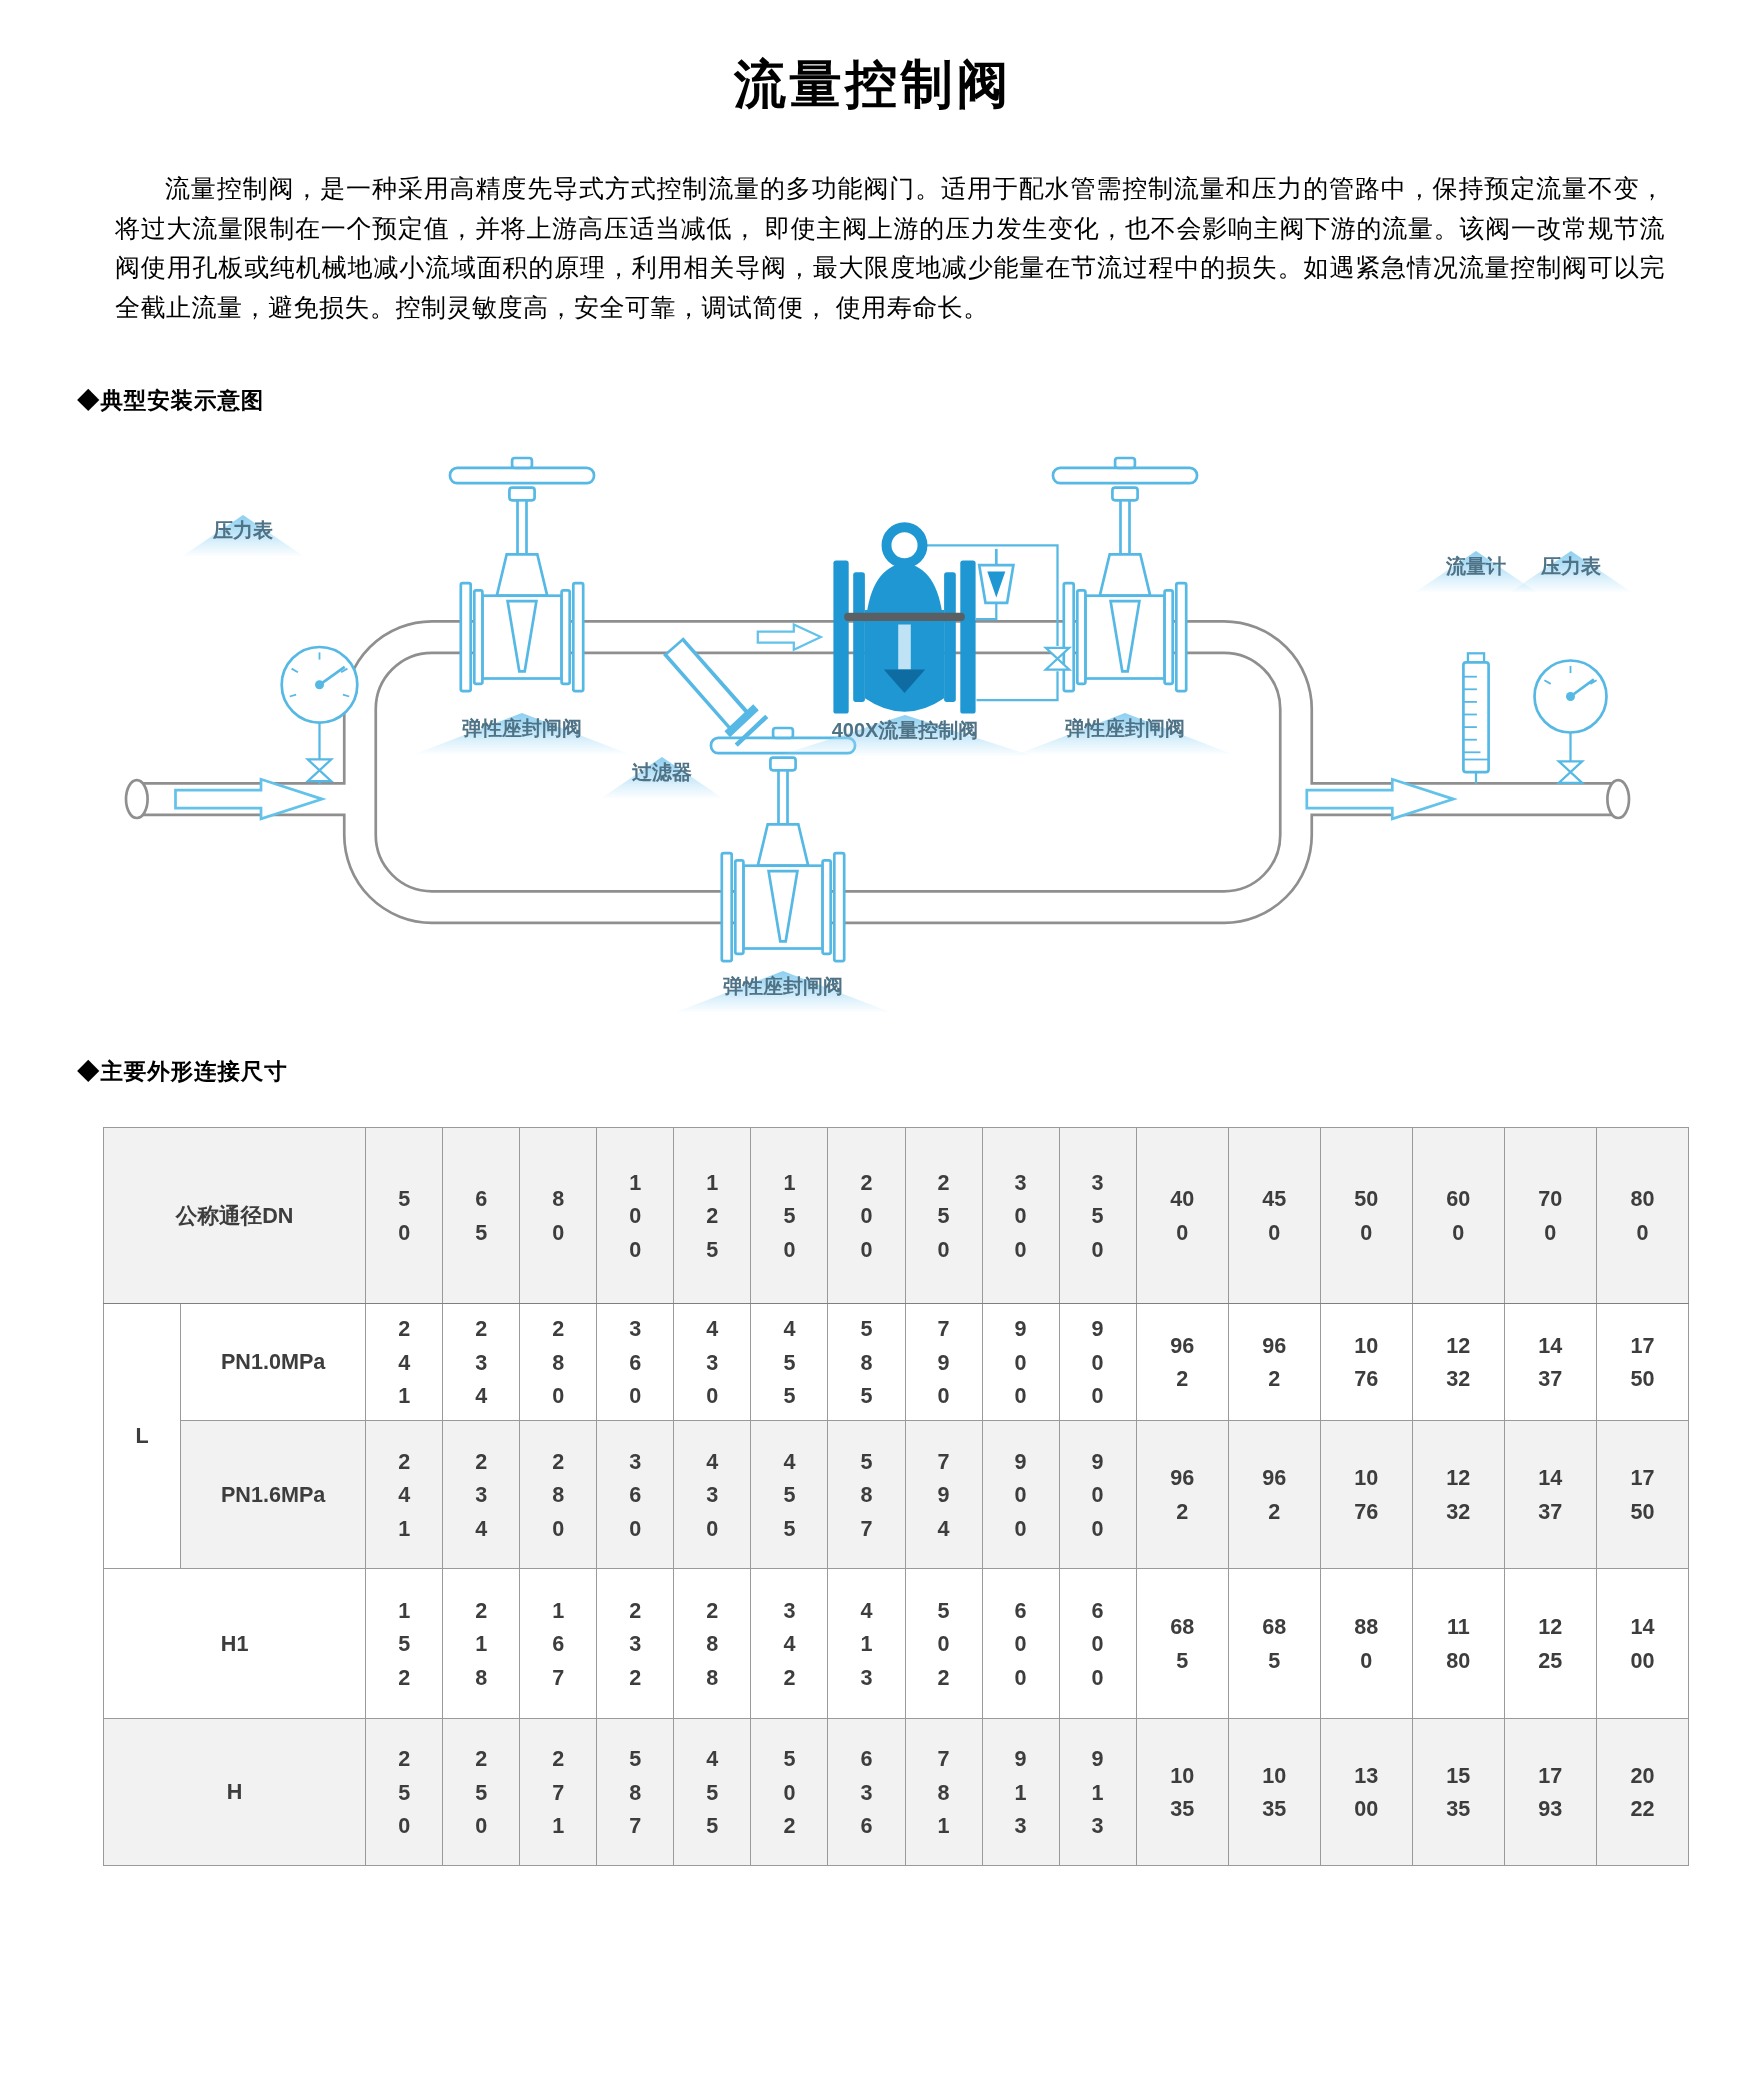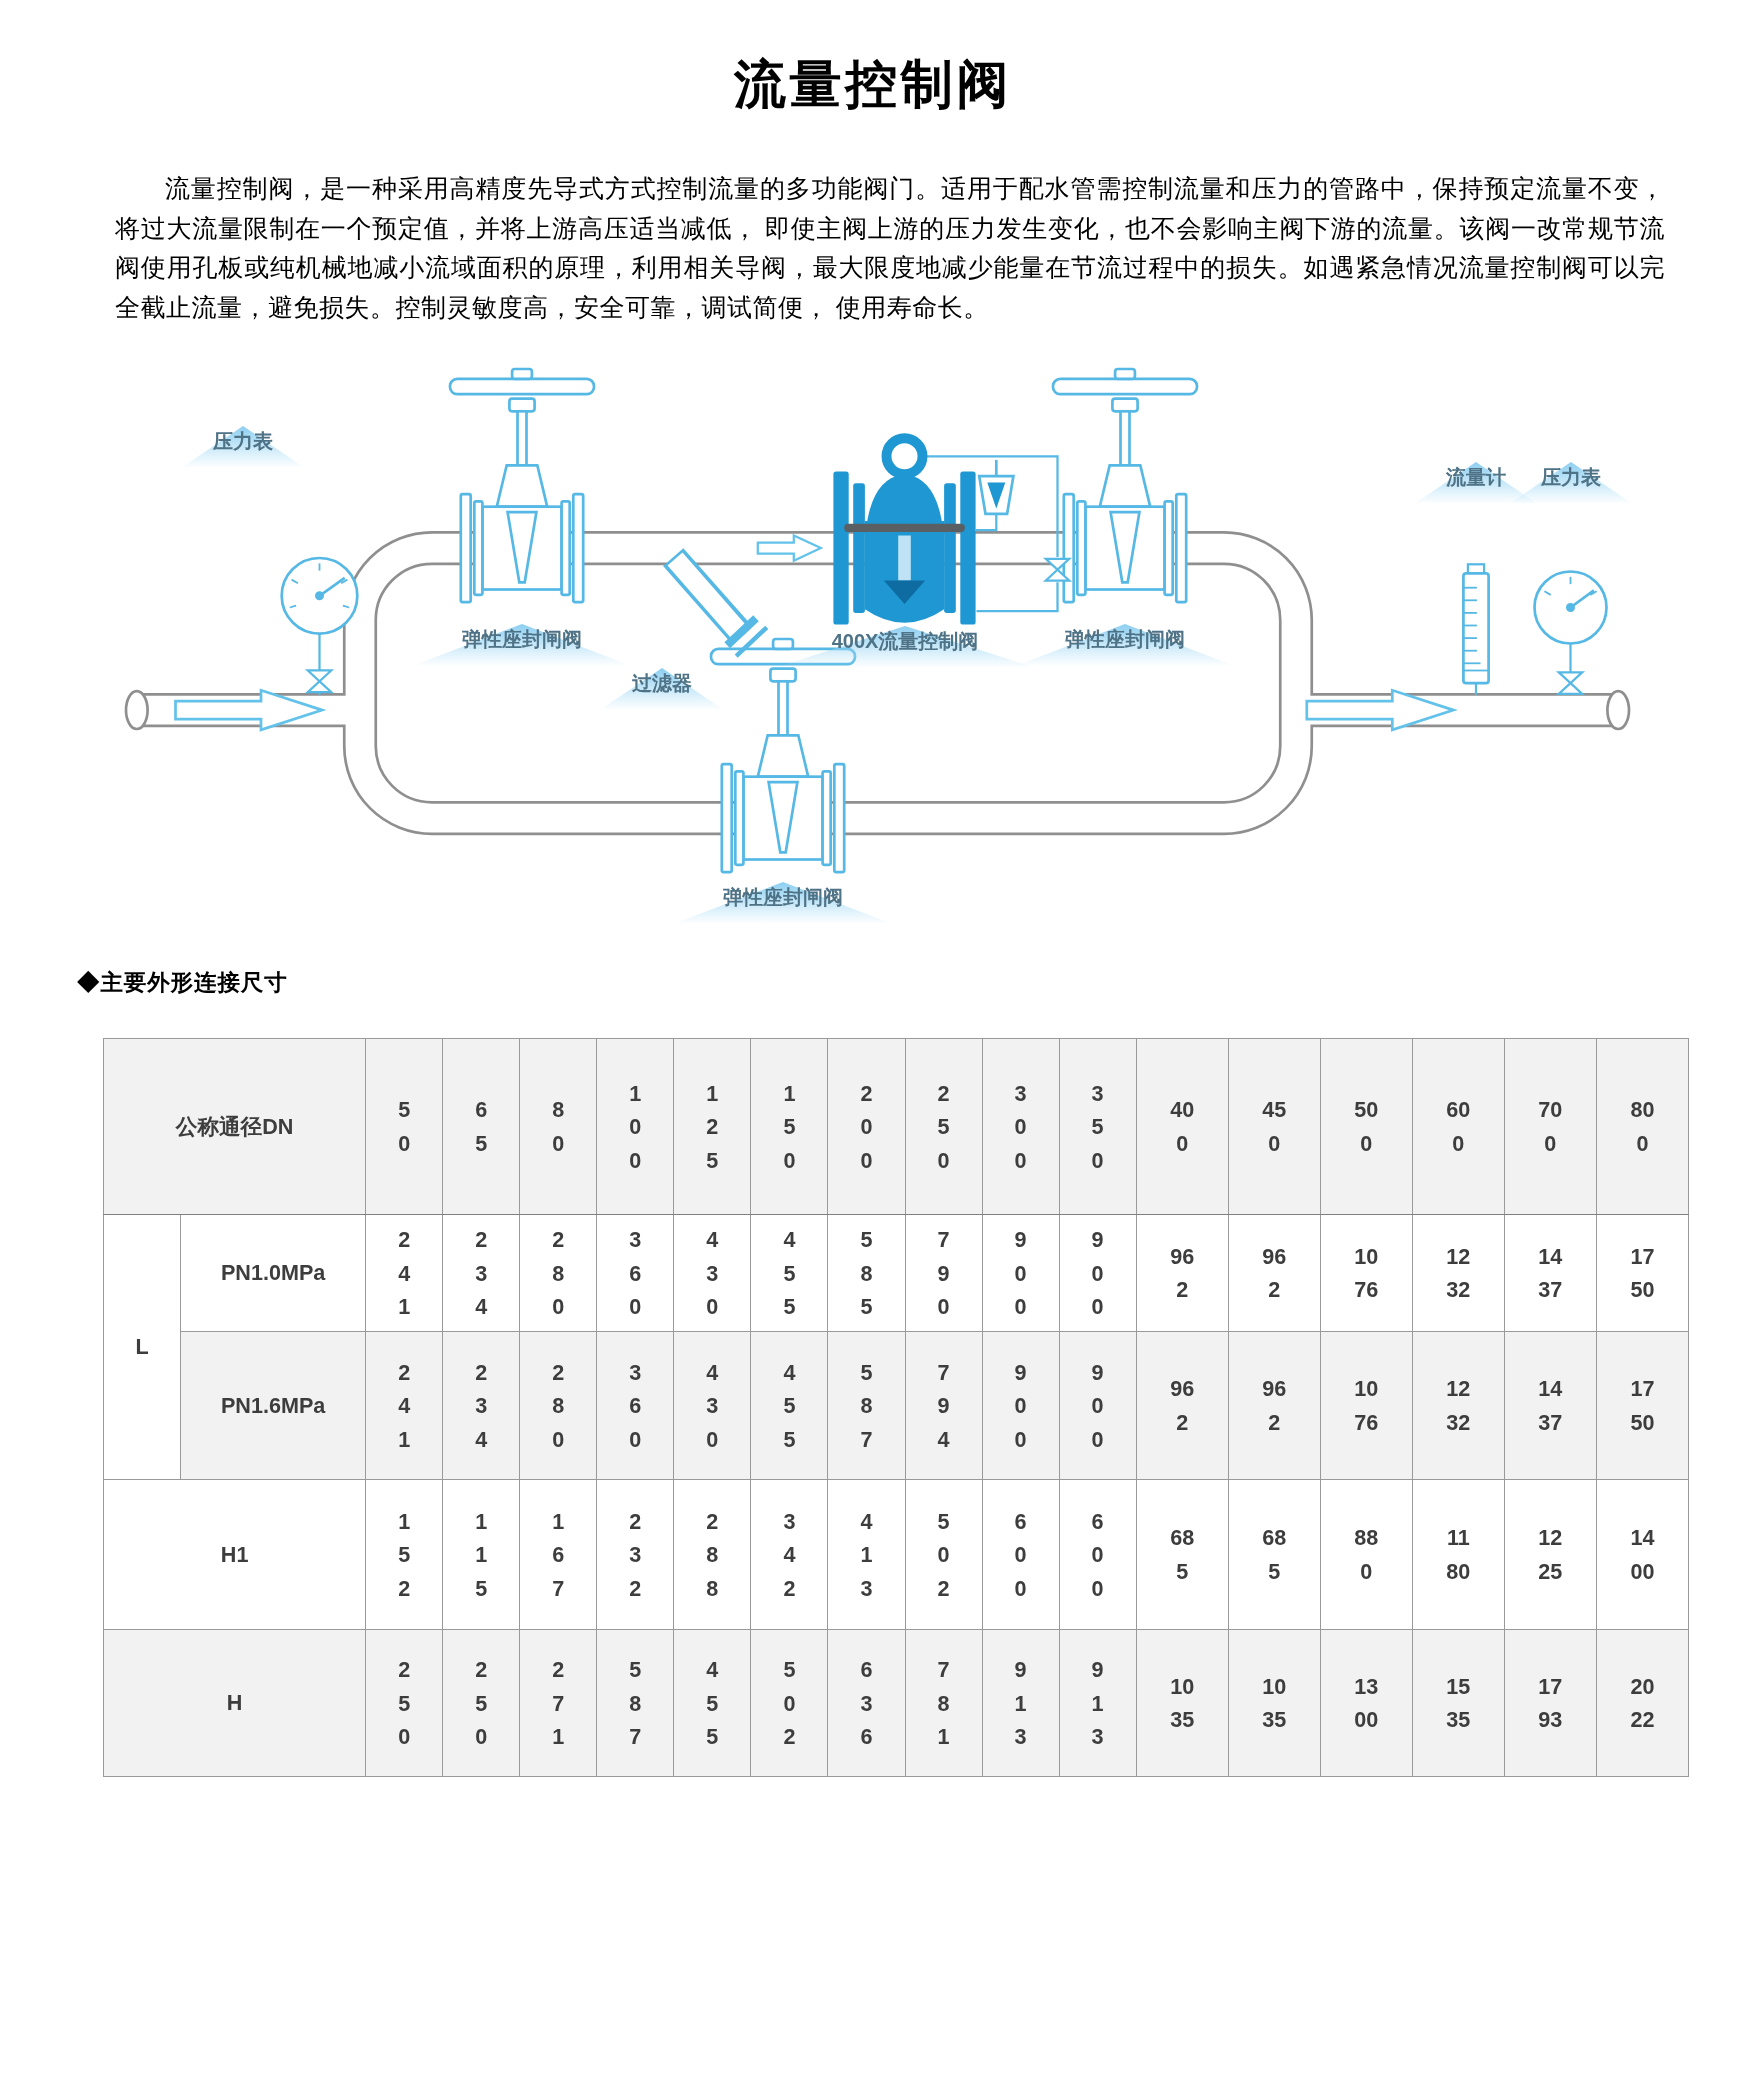--- a/index.html
+++ b/index.html
@@ -108,20 +108,21 @@
 </style>
 </head>
 <body>
 
 <div class="page">
 
   <h1 class="doc-title">流量控制阀</h1>
 
   <p class="intro">流量控制阀，是一种采用高精度先导式方式控制流量的多功能阀门。适用于配水管需控制流量和压力的管路中，保持预定流量不变，将过大流量限制在一个预定值，并将上游高压适当减低， 即使主阀上游的压力发生变化，也不会影响主阀下游的流量。该阀一改常规节流阀使用孔板或纯机械地减小流域面积的原理，利用相关导阀，最大限度地减少能量在节流过程中的损失。如遇紧急情况流量控制阀可以完全截止流量，避免损失。控制灵敏度高，安全可靠，调试简便， 使用寿命长。</p>
 
+  <div class="section-head">◆典型安装示意图</div>
 
   <div class="diagram">
     <svg width="1566" height="605" viewBox="0 0 1740 672">
       <defs>
         <g id="gv" stroke="#56b8e4" stroke-width="3" fill="#ffffff">
           <rect x="-80" y="-188" width="160" height="17" rx="8"></rect>
           <rect x="-11" y="-199" width="22" height="11" rx="3"></rect>
           <rect x="-14" y="-166" width="28" height="14" rx="3"></rect>
           <rect x="-5" y="-152" width="10" height="62"></rect>
           <path d="M -28 -46 L 28 -46 L 17 -92 L -17 -92 Z"></path>
@@ -307,21 +308,21 @@
           <td class="col-w"><span class="num">962</span></td>
           <td class="col-w"><span class="num">962</span></td>
           <td class="col-w"><span class="num">1076</span></td>
           <td class="col-w"><span class="num">1232</span></td>
           <td class="col-w"><span class="num">1437</span></td>
           <td class="col-w"><span class="num">1750</span></td>
         </tr>
         <tr style="height: 150px;">
           <td colspan="2">H1</td>
           <td class="col-n"><span class="num">152</span></td>
-          <td class="col-n"><span class="num">115</span></td>
+          <td class="col-n"><span class="num">218</span></td>
           <td class="col-n"><span class="num">167</span></td>
           <td class="col-n"><span class="num">232</span></td>
           <td class="col-n"><span class="num">288</span></td>
           <td class="col-n"><span class="num">342</span></td>
           <td class="col-n"><span class="num">413</span></td>
           <td class="col-n"><span class="num">502</span></td>
           <td class="col-n"><span class="num">600</span></td>
           <td class="col-n"><span class="num">600</span></td>
           <td class="col-w"><span class="num">685</span></td>
           <td class="col-w"><span class="num">685</span></td>

